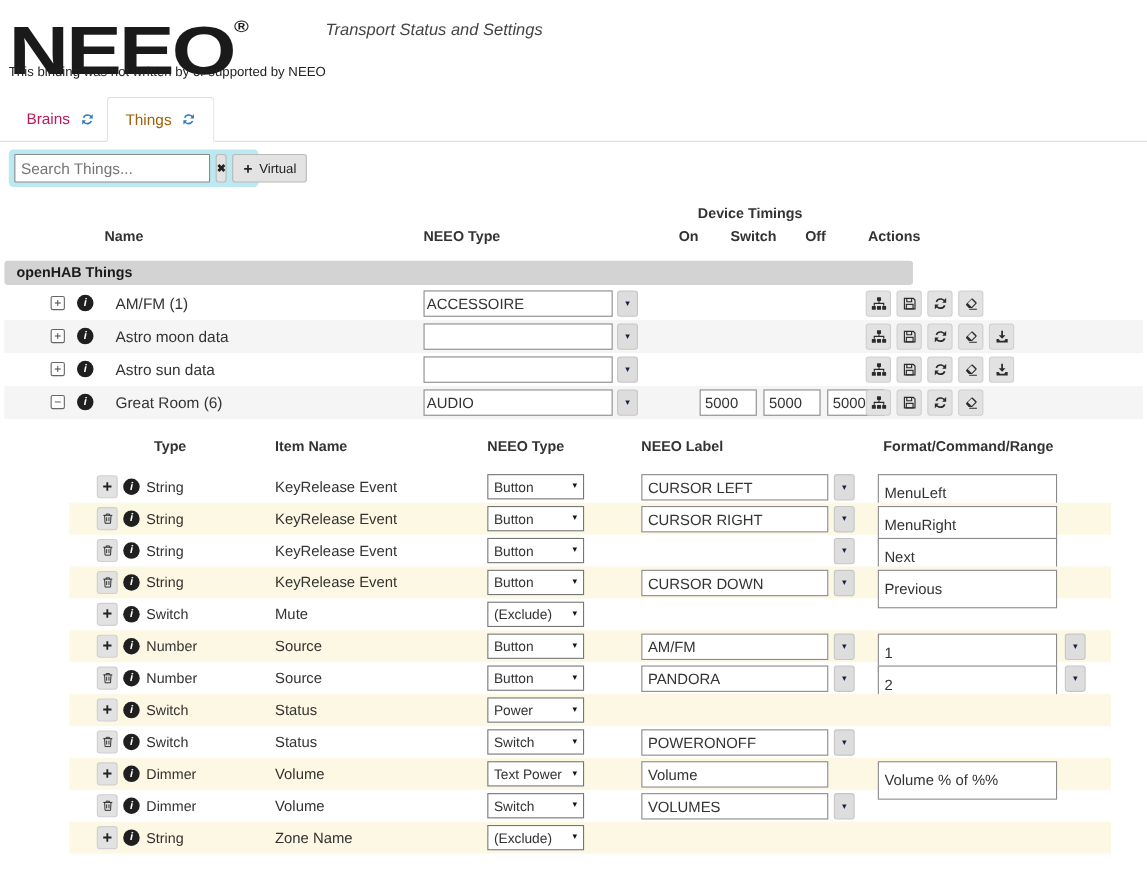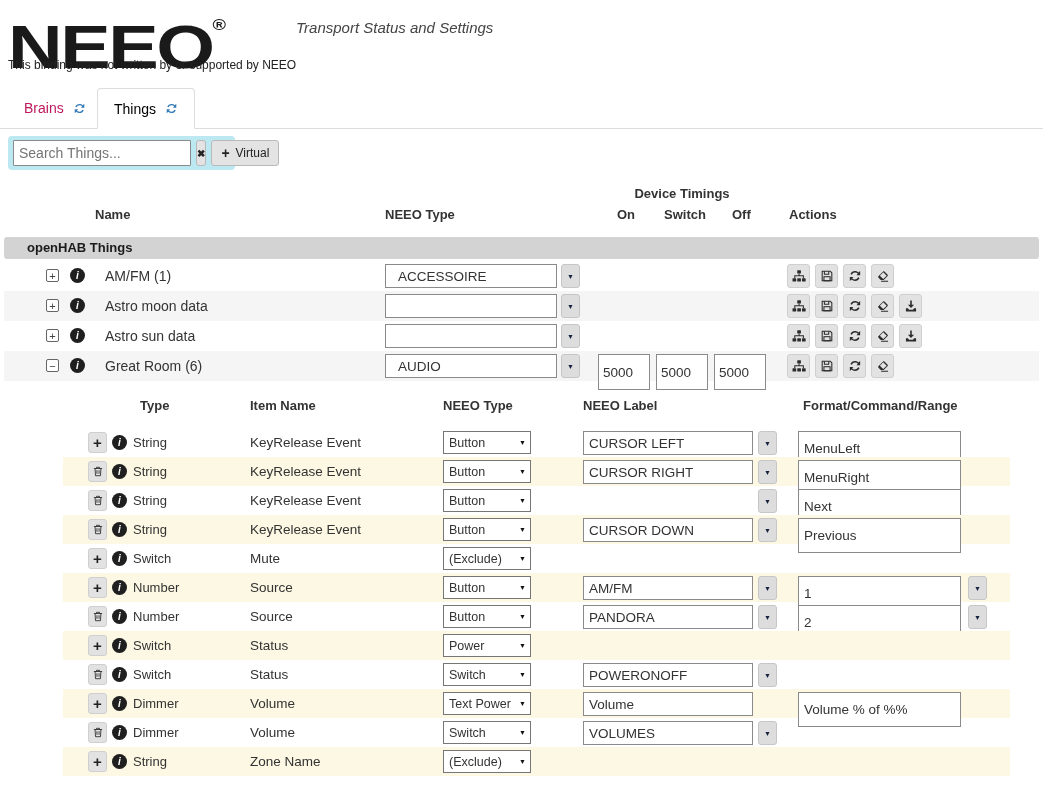--- a/index.html
+++ b/index.html
@@ -12,58 +12,58 @@
   .logo .reg{font-size:15px;letter-spacing:0;vertical-align:38px;font-weight:bold;}
   .tagline{position:absolute;left:296px;top:19px;font-style:italic;font-size:15px;color:#444;}
   .disclaimer{position:absolute;left:8px;top:58px;font-size:12px;color:#222;}
 
   
   .tabs{position:absolute;left:0;top:88px;width:1043px;height:40px;border-bottom:1px solid:#ddd;}
   .tabs{border-bottom:1px solid #ddd;}
   .tab{position:absolute;top:0;height:40px;display:flex;align-items:center;gap:9px;
        padding:0 16px;font-size:14px;cursor:pointer;box-sizing:border-box;}
   .tab-brains{left:8px;color:#be185d;}
-  .tab-things{left:97px;color:#000000;background:#fff;border:1px solid #ddd;border-bottom:1px solid #fff;
+  .tab-things{left:97px;color:#a16207;background:#fff;border:1px solid #ddd;border-bottom:1px solid #fff;
               border-radius:4px 4px 0 0;height:41px;}
   .refresh-sm{width:13px;height:13px;color:#337ab7;}
 
   
   .search-wrap{position:absolute;left:8px;top:136px;width:227px;height:34px;background:#bce8f1;
                border-radius:4px;display:flex;align-items:center;padding:0 5px;gap:5px;box-sizing:border-box;}
   .search-input{width:178px;height:26px;border:1px solid #8a8a8a;border-radius:1px;padding:0 5px;
                 font-size:14px;color:#555;box-sizing:border-box;outline:none;font-family:"Liberation Sans",sans-serif;}
   .btn{background:#e3e3e3;border:1px solid #b9b9b9;border-radius:3px;height:26px;font-size:12px;color:#222;
        display:flex;align-items:center;gap:6px;padding:0 9px;cursor:pointer;font-family:"Liberation Sans",sans-serif;box-sizing:border-box;}
   .clear-btn{width:27px;justify-content:center;padding:0;font-weight:bold;font-size:10px;}
   .plus-glyph{font-weight:bold;font-size:14px;line-height:10px;}
 
   
   .grp-hdr{position:absolute;left:601px;top:186px;width:162px;text-align:center;font-weight:bold;font-size:13px;}
   .col-hdr{position:absolute;top:207px;font-weight:bold;font-size:13px;}
   .h-name{left:95px;}.h-type{left:385px;}.h-on{left:617px;}.h-sw{left:664px;}.h-off{left:732px;}.h-act{left:789px;}
 
-  .section-bar{position:absolute;left:4px;top:237px;width:1035px;height:22px;background:#d3d3d3;border-radius:3px;
-               font-weight:bold;font-size:13px;line-height:22px;padding-left:23px;box-sizing:border-box;color:#1a1a1a;}
+  .section-bar{position:absolute;left:4px;top:237px;width:826px;height:22px;background:#d3d3d3;border-radius:3px;
+               font-weight:bold;font-size:13px;line-height:22px;padding-left:11px;box-sizing:border-box;color:#1a1a1a;}
 
   
   .t-rows{position:absolute;left:4px;top:261px;width:1035px;}
   .t-row{position:relative;height:30px;width:1035px;}
   .t-row.alt{background:#f5f5f5;}
   .toggle{position:absolute;left:42px;top:8px;width:13px;height:13px;border:1px solid #666;border-radius:2px;
           font-size:11px;line-height:12px;text-align:center;color:#444;background:#fff;box-sizing:border-box;cursor:pointer;}
   .info-ic{position:absolute;left:66px;top:7px;width:15px;height:15px;border-radius:50%;background:#1f1f1f;color:#fff;
            font-weight:bold;font-size:10px;display:flex;align-items:center;justify-content:center;font-style:italic;cursor:pointer;}
   .t-name{position:absolute;left:101px;top:7px;font-size:14px;color:#333;}
-  .type-in{position:absolute;left:381px;top:3px;width:172px;height:24px;border:1px solid #8a8a8a;padding:0 12px;
+  .type-in{position:absolute;left:381px;top:3px;width:172px;height:24px;border:1px solid #8a8a8a;padding:0 2px;
            font-size:13.5px;color:#333;box-sizing:border-box;font-family:"Liberation Sans",sans-serif;}
   .caret-btn{position:absolute;left:557px;top:3px;width:19px;height:24px;background:#ddd;border:1px solid #c6c6c6;
              border-radius:3px;font-size:7px;color:#16233f;display:flex;align-items:center;justify-content:center;cursor:pointer;padding:0;}
   .tim-on{left:594px;}.tim-sw{left:652px;}.tim-off{left:710px;}
-  .tim{position:absolute;top:3px;width:52px;height:36px;border:1px solid #8a8a8a;padding:0 4px;font-size:13.5px;
-       box-sizing:border-box;font-family:"Liberation Sans",sans-serif;color:#333;}
+  .tim{position:absolute;top:3px;width:52px;height:24px;border:1px solid #8a8a8a;padding:0 4px;font-size:13.5px;
+       box-sizing:border-box;font-family:"Liberation Sans",sans-serif;color:#333;margin-left:38px;}
   .actions{position:absolute;left:783px;top:3px;display:flex;gap:5px;}
   .act-btn{width:23px;height:24px;background:#e2e2e2;border:1px solid #cfcfcf;border-radius:3px;display:flex;
            align-items:center;justify-content:center;color:#2b2b2b;cursor:pointer;padding:0;}
   .act-btn svg{width:14px;height:14px;}
 
   
   .sub{position:absolute;left:63px;top:388px;width:947px;}
   .sub-hdr{position:absolute;top:10px;font-weight:bold;font-size:13px;}
   .sh-type{left:77px;}.sh-item{left:187px;}.sh-ntype{left:380px;}.sh-label{left:520px;}.sh-fmt{left:740px;}
   .s-rows{position:absolute;top:40px;left:0;width:947px;}

